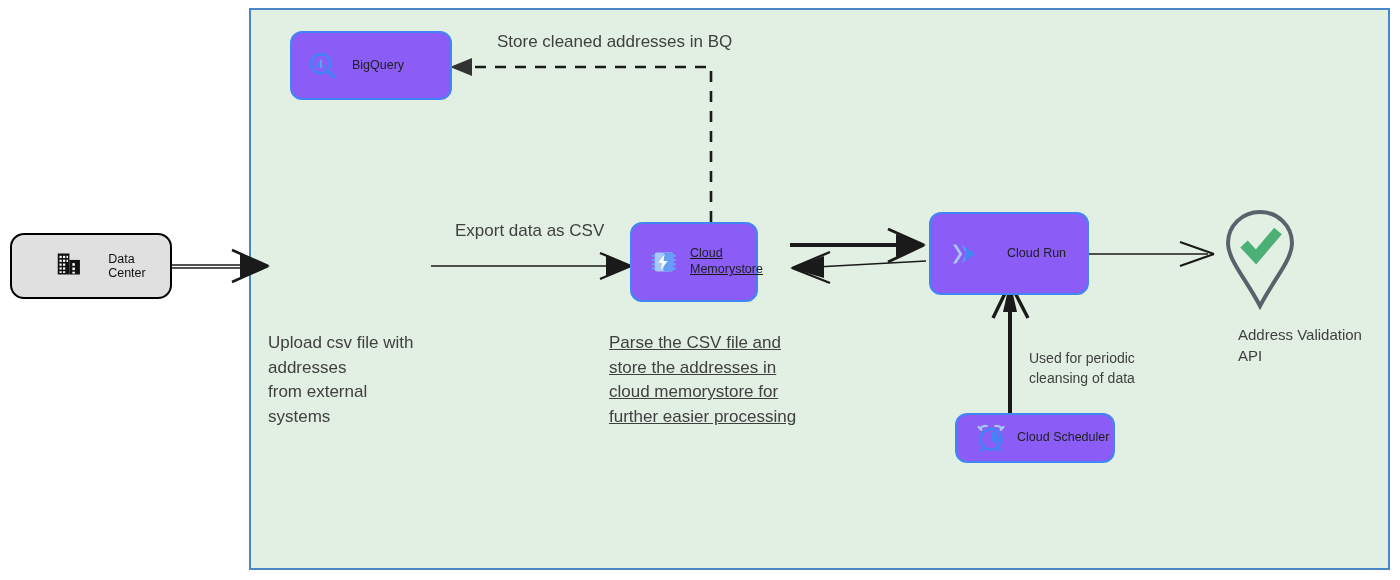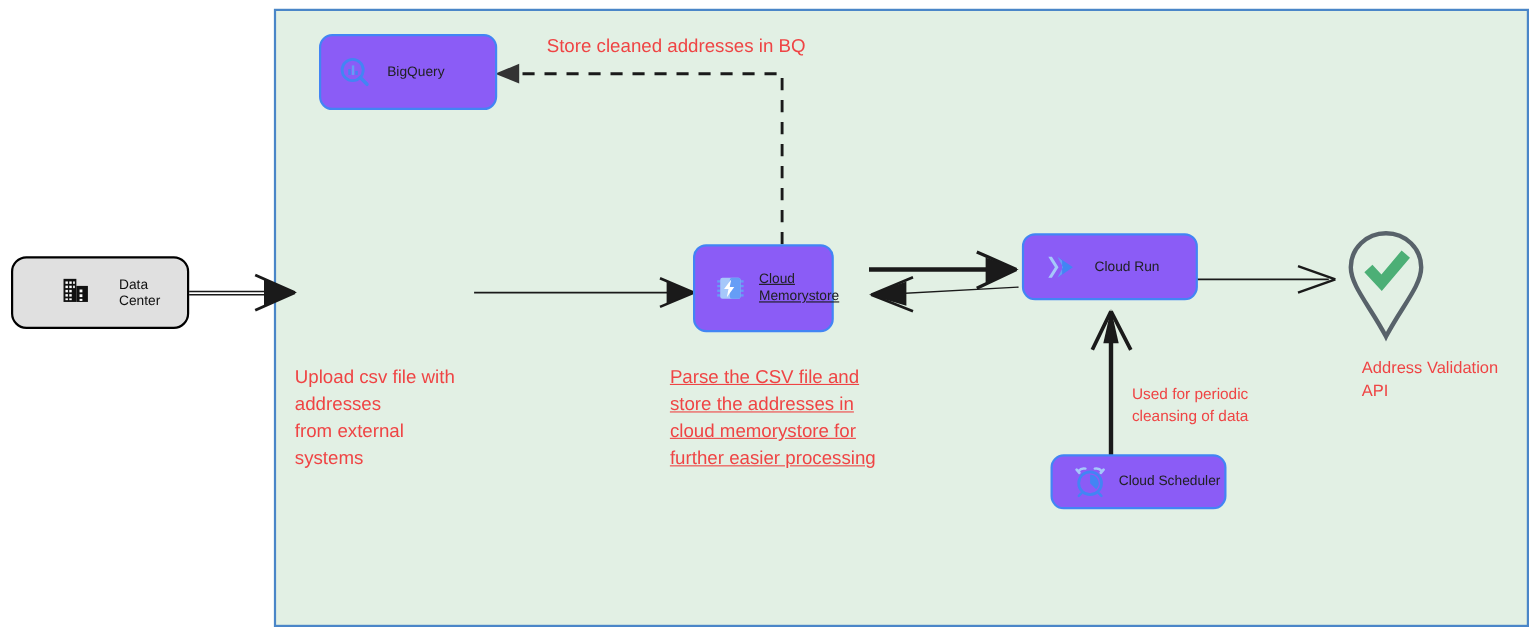--- a/index.html
+++ b/index.html
@@ -25,21 +25,21 @@
 
   
   .node-onprem{
     position:absolute;box-sizing:border-box;
     background:#e0e0e0;border:2.5px solid #000000;border-radius:14px;
     display:flex;align-items:center;
   }
   .node-onprem .lbl{font-size:12.5px;color:#111;}
 
   
-  .txt{position:absolute;white-space:pre-line;color:#ef4444;}
+  .txt{position:absolute;white-space:pre-line;color:#404040;}
   .txt-lg{font-size:17px;line-height:24.6px;}
   .txt-md{font-size:15px;line-height:21px;}
   .txt-sm{font-size:14px;line-height:20px;}
 
   svg.lines{position:absolute;left:0;top:0;width:1400px;height:580px;
             overflow:visible;pointer-events:none;}
 </style>
 </head>
 <body>
 
@@ -161,21 +161,21 @@
         </g>
         <rect x="4.6" y="4.4" width="14.8" height="15.2" rx="1.6" fill="#a6c8fa"></rect>
         <rect x="11.6" y="4.4" width="7.8" height="15.2" rx="1.6" fill="#669df6"></rect>
         <path d="M12.6,5.6 L7.4,12.6 L10.6,12.6 L9.4,18.6 L14.8,11.2 L11.5,11.2 Z" fill="#ffffff"></path>
       </svg>
     </span>
     <span class="lbl" style="margin-left:4px;">Cloud
 Memorystore</span>
   </div>
 
-  <div class="node" style="left:929px;top:212px;width:160px;height:61px;">
+  <div class="node" style="left:929px;top:212px;width:160px;height:83px;gap:12px;">
     <span class="ico" style="width:48px;margin-left:10px;">
       <svg width="34" height="30" viewBox="0 0 24 22">
         <path d="M3.2,4 L7.6,11 L3.2,18 L5.6,18 L10,11 L5.6,4 Z" fill="#a6c8fa"></path>
         <path d="M9.4,4 L19.6,11 L9.4,18 L12.4,15.4 L12.4,6.6 Z" fill="#4285f4"></path>
         <path d="M9.4,4 L12.4,6.6 L12.4,15.4 L9.4,18 L13.0,11 Z" fill="#669df6"></path>
       </svg>
     </span>
     <span class="lbl" style="margin-left:6px;">Cloud Run</span>
   </div>
 
@@ -198,20 +198,21 @@
       <path d="M42,5 C24,5 10,19 10,36 C10,53 28,72 42,99 C56,72 74,53 74,36 C74,19 60,5 42,5 Z" fill="none" stroke="#58626a" stroke-width="4"></path>
       <path d="M26,37 L38,50 L60,24" fill="none" stroke="#4caf76" stroke-width="10" stroke-linecap="butt" stroke-linejoin="miter"></path>
     </svg>
   </div>
 
   <div class="txt txt-md" style="left:1238px;top:324px;width:160px;">Address Validation
 API</div>
 
   <div class="txt txt-lg" style="left:497px;top:30px;">Store cleaned addresses in BQ</div>
 
+  <div class="txt txt-lg" style="left:455px;top:219px;">Export data as CSV</div>
 
   <div class="txt txt-lg" style="left:268px;top:331px;width:300px;">Upload csv file with
 addresses
 from external
 systems</div>
 
   <div class="txt txt-sm" style="left:1029px;top:348px;">Used for periodic
 cleansing of data</div>
 
   <div class="txt txt-lg" style="left:609px;top:331px;width:320px;text-decoration:underline;">Parse the CSV file and

